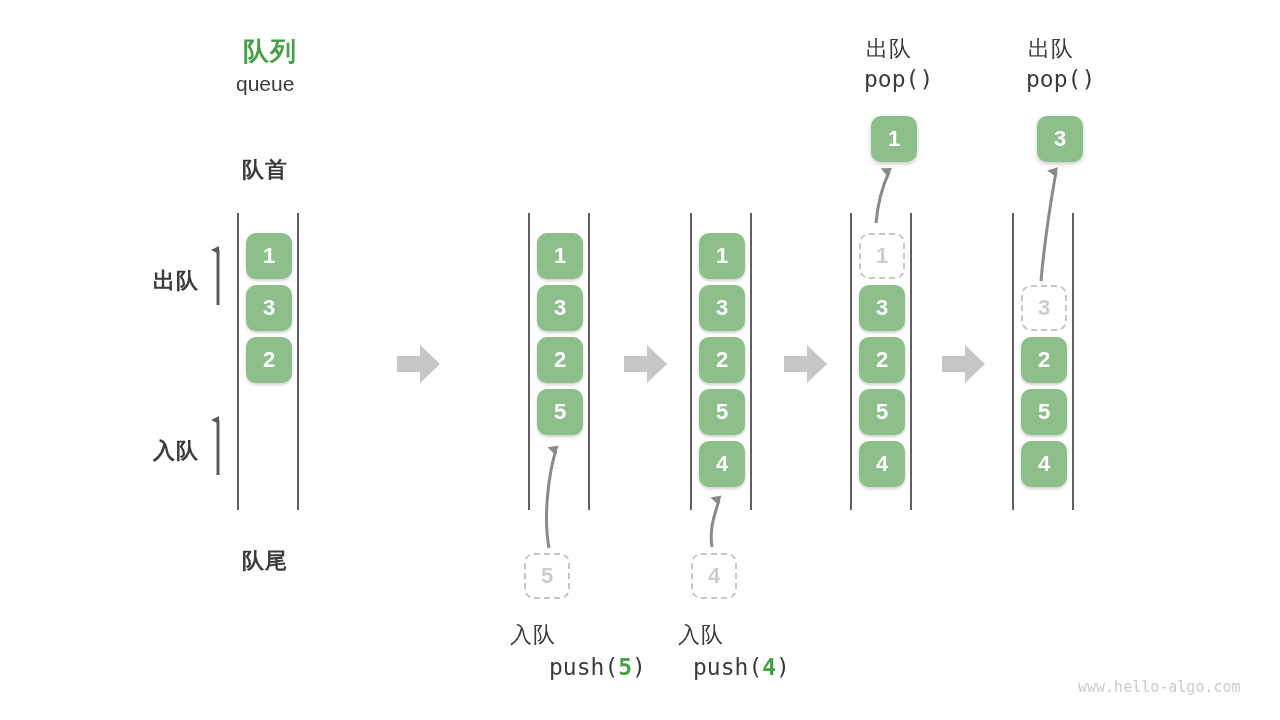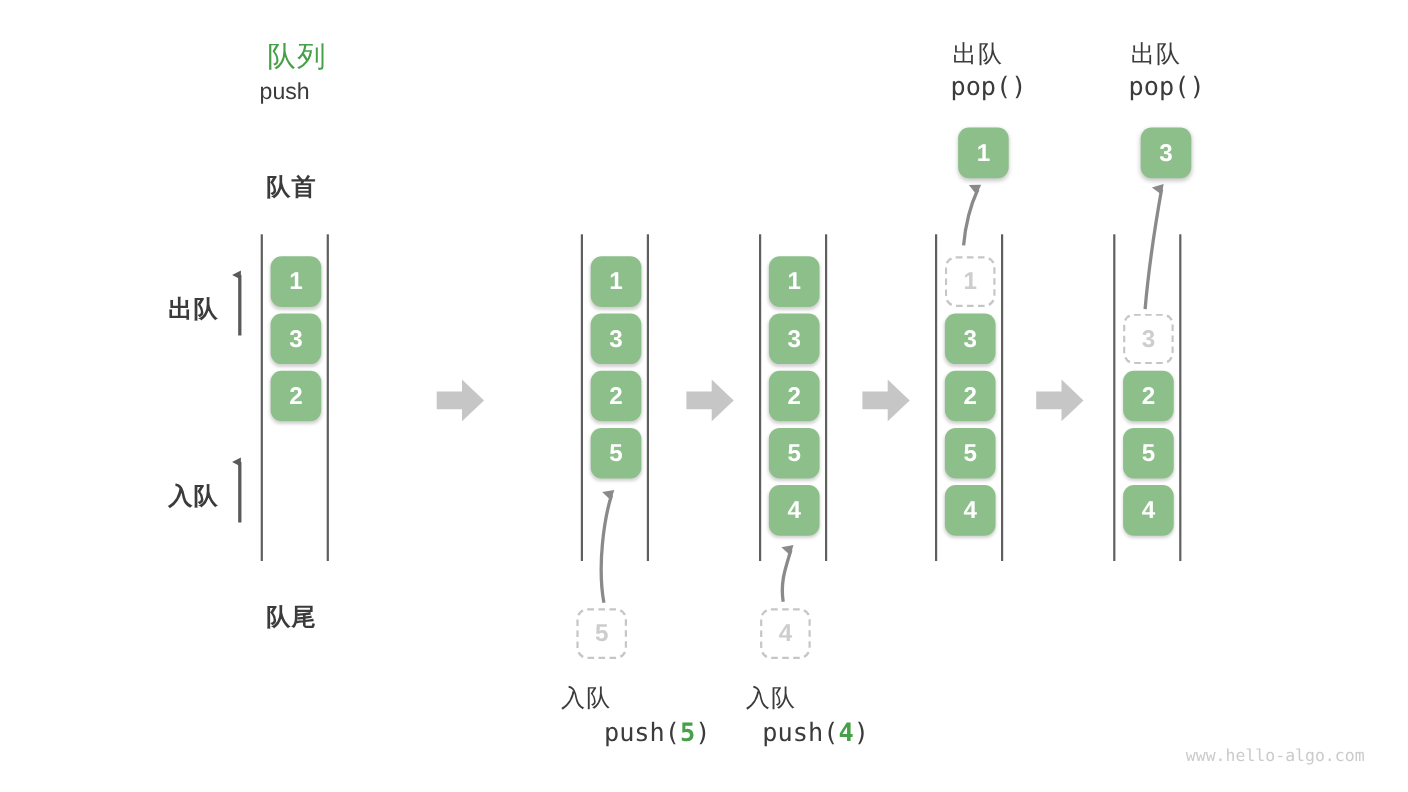--- a/index.html
+++ b/index.html
@@ -18,21 +18,21 @@
   html,body{background:#ffffff;}
   .canvas{
     position:relative;
     width:1280px;height:720px;
     background:#ffffff;
     overflow:hidden;
     font-family:"Liberation Sans","DejaVu Sans",sans-serif;
     color:var(--text-dark);
   }
   .abs{position:absolute;}
-  .title-zh{font-size:26px;font-weight:normal;color:var(--accent-green);letter-spacing:1px;}
+  .title-zh{font-size:26px;font-weight:bold;color:var(--accent-green);letter-spacing:1px;}
   .title-en{font-size:21px;color:var(--text-dark);}
   .cn-bold{font-size:22px;font-weight:bold;color:var(--text-dark);letter-spacing:1px;}
   .cn-reg{font-size:22px;font-weight:500;color:var(--text-dark);letter-spacing:1px;}
   .code{font-family:"DejaVu Sans Mono","Liberation Mono",monospace;font-size:23px;color:var(--text-dark);}
   .code .arg{color:var(--accent-green);font-weight:bold;}
 
   .queue-col{
     position:absolute;
     top:213px;
     width:62px;height:297px;
@@ -90,21 +90,21 @@
     <polygon points="942,356 965,356 965,345 985,364 965,383 965,372 942,372" fill="#C6C6C6"></polygon>
 
     <path d="M549,548 C543,515 549,472 556,450" stroke="#8A8A8A" stroke-width="3" fill="none" marker-end="url(#headGray)"></path>
     <path d="M712,547 C709,528 715,514 719,500" stroke="#8A8A8A" stroke-width="3" fill="none" marker-end="url(#headGray)"></path>
 
     <path d="M876,223 C878,200 883,185 889,172" stroke="#8A8A8A" stroke-width="3" fill="none" marker-end="url(#headGray)"></path>
     <path d="M1041,281 C1045,235 1051,200 1056,172" stroke="#8A8A8A" stroke-width="3" fill="none" marker-end="url(#headGray)"></path>
   </svg>
 
   <div class="abs title-zh" style="left:243px;top:34px;">队列</div>
-  <div class="abs title-en" style="left:236px;top:72px;">push</div>
+  <div class="abs title-en" style="left:236px;top:72px;">queue</div>
 
   <div class="abs cn-bold" style="left:242px;top:155px;">队首</div>
   <div class="abs cn-bold" style="left:242px;top:546px;">队尾</div>
 
   <div class="abs cn-bold" style="left:153px;top:266px;">出队</div>
   <div class="abs cn-bold" style="left:153px;top:436px;">入队</div>
 
   <div class="queue-col" style="left:237px;">
     <div class="qbox" style="top:20px;">1</div>
     <div class="qbox" style="top:72px;">3</div>

